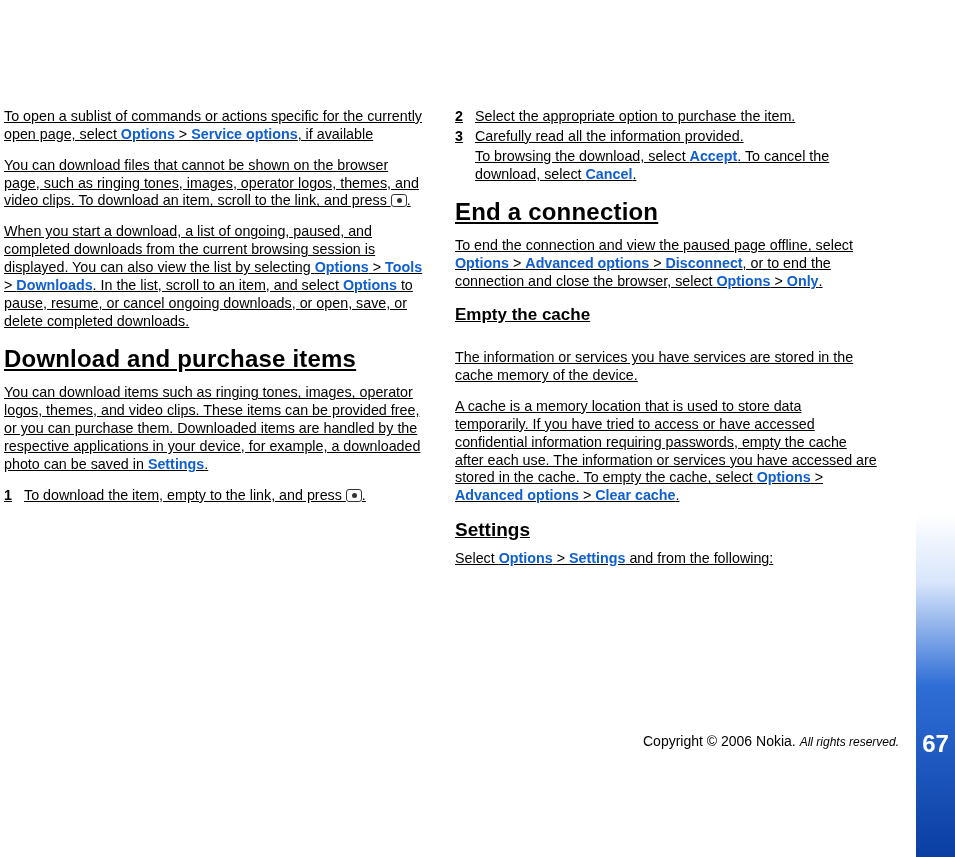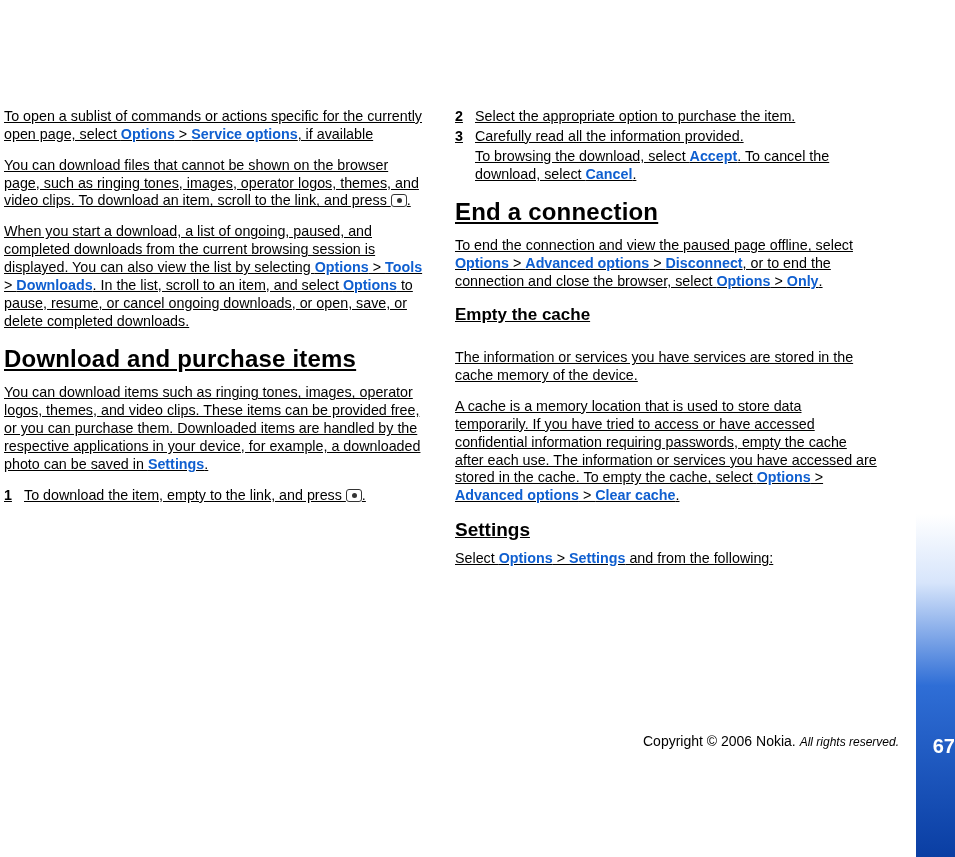--- a/index.html
+++ b/index.html
@@ -84,23 +84,23 @@
     top: 170px;
     transform: rotate(-90deg);
     transform-origin: right top;
     font-size: 19px;
     font-family: "Trebuchet MS", sans-serif;
   }
   .page-num {
     position: absolute;
     bottom: 99px;
     width: 100%;
-    text-align: right;
+    text-align: center;
     color: #fff;
-    font-size: 20px;
+    font-size: 24px;
     font-weight: bold;
   }
 </style>
 </head>
 <body>
 
 <div class="page-wrap">
   <div class="content">
 
     <div class="col">

